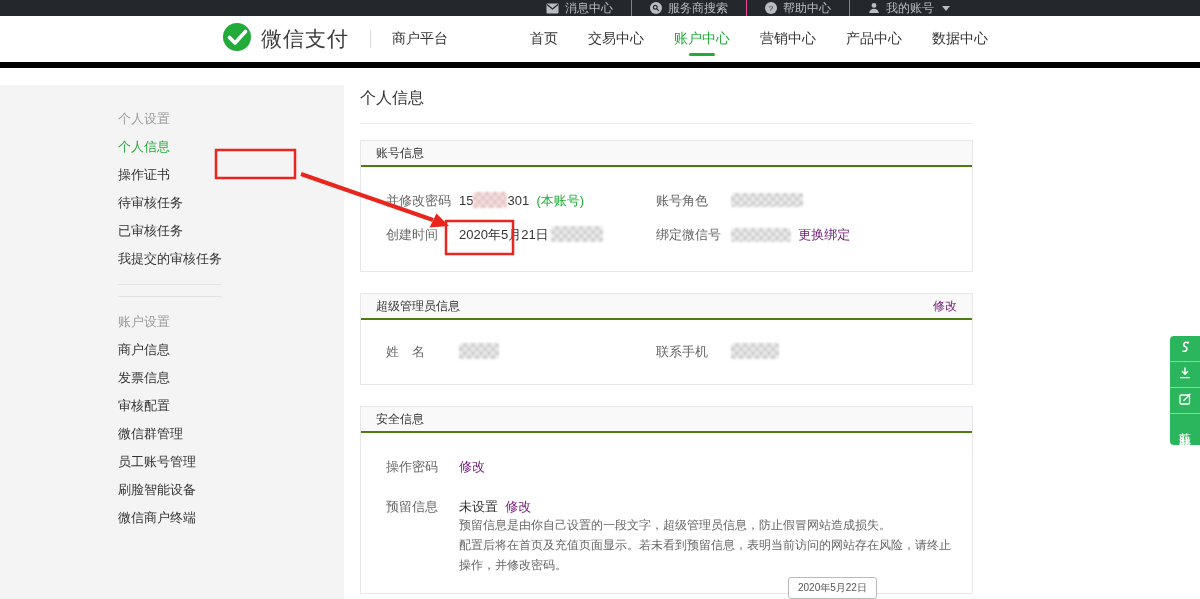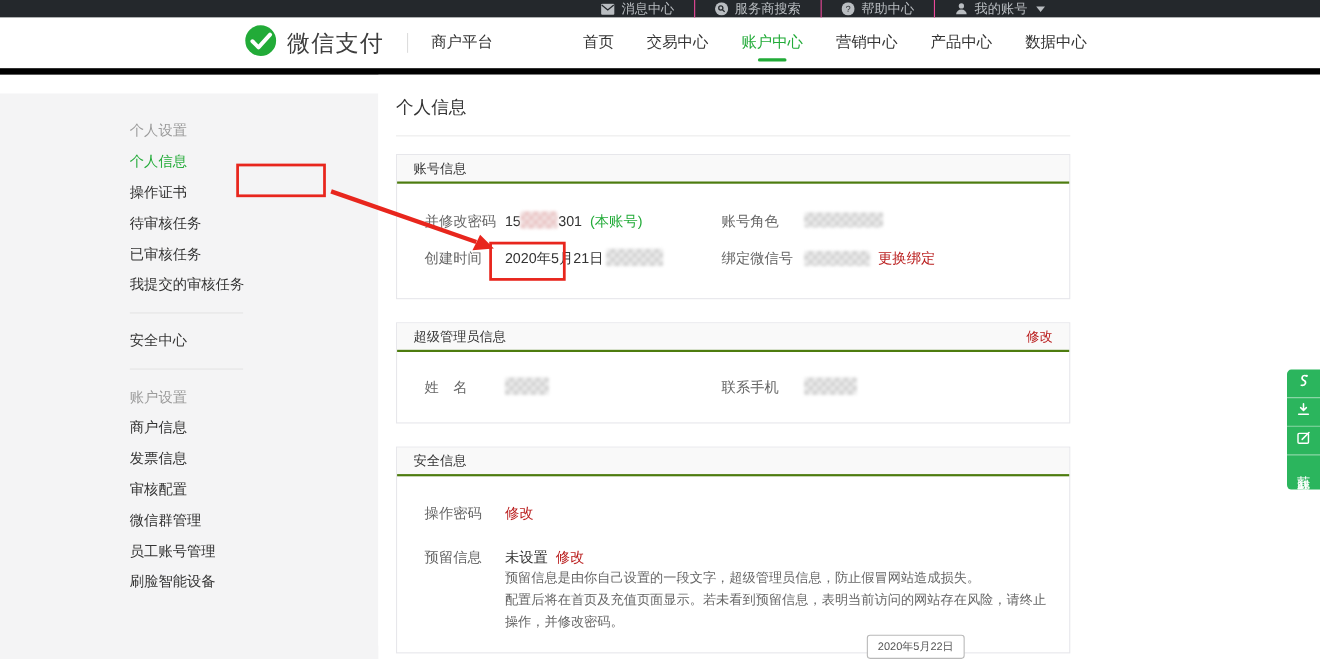--- a/index.html
+++ b/index.html
@@ -45,21 +45,21 @@
   .card { width:613px; border:1px solid #e7e7eb; margin-top:16px; background:#fff; }
   .card + .card { margin-top:21px; }
   .card-hd { height:26px; background:#f9f9f9; border-bottom:2px solid #4d7c0f;
     display:flex; align-items:center; padding:0 15px; font-size:12px; color:#333; }
   .card-hd .hd-link { margin-left:auto; }
   .row { position:relative; height:34px; font-size:13px; }
   .lbl  { position:absolute; left:25px;  top:9px; color:#666; }
   .val  { position:absolute; left:98px;  top:9px; color:#333; }
   .lbl2 { position:absolute; left:295px; top:9px; color:#666; }
   .val2 { position:absolute; left:370px; top:9px; color:#333; }
-  .link { color:#b91c1c; text-decoration:none; cursor:pointer; }
+  .link { color:#701a75; text-decoration:none; cursor:pointer; }
   .green { color:#22ab38; }
 
   .mosaic { display:inline-block; vertical-align:-3px; border-radius:2px; filter:blur(1.3px);
     background-image:
       linear-gradient(45deg,#cfcfcf 25%,transparent 25%,transparent 75%,#cfcfcf 75%),
       linear-gradient(45deg,#cfcfcf 25%,#ececec 25%,#ececec 75%,#cfcfcf 75%);
     background-size:8px 8px; background-position:0 0,4px 4px; }
   .mosaic.pink { background-image:
       linear-gradient(45deg,#e9c2c2 25%,transparent 25%,transparent 75%,#e9c2c2 75%),
       linear-gradient(45deg,#e9c2c2 25%,#f2e2e2 25%,#f2e2e2 75%,#e9c2c2 75%); }
@@ -153,29 +153,29 @@
 <div class="page">
 
   <aside class="sidebar">
     <div class="sb-title">个人设置</div>
     <div class="sb-item active">个人信息</div>
     <div class="sb-item">操作证书</div>
     <div class="sb-item">待审核任务</div>
     <div class="sb-item">已审核任务</div>
     <div class="sb-item">我提交的审核任务</div>
     <div class="sb-div"></div>
-    <div class="sb-item">安全中心</div>
     <div class="sb-div"></div>
     <div class="sb-title">账户设置</div>
     <div class="sb-item">商户信息</div>
     <div class="sb-item">发票信息</div>
     <div class="sb-item">审核配置</div>
     <div class="sb-item">微信群管理</div>
     <div class="sb-item">员工账号管理</div>
     <div class="sb-item">刷脸智能设备</div>
+    <div class="sb-item">微信商户终端</div>
 
   </aside>
 
   <main class="main">
     <h1 class="page-title">个人信息</h1>
     <div class="title-rule"></div>
 
     <section class="card">
       <div class="card-hd">
           <span>账号信息</span>

